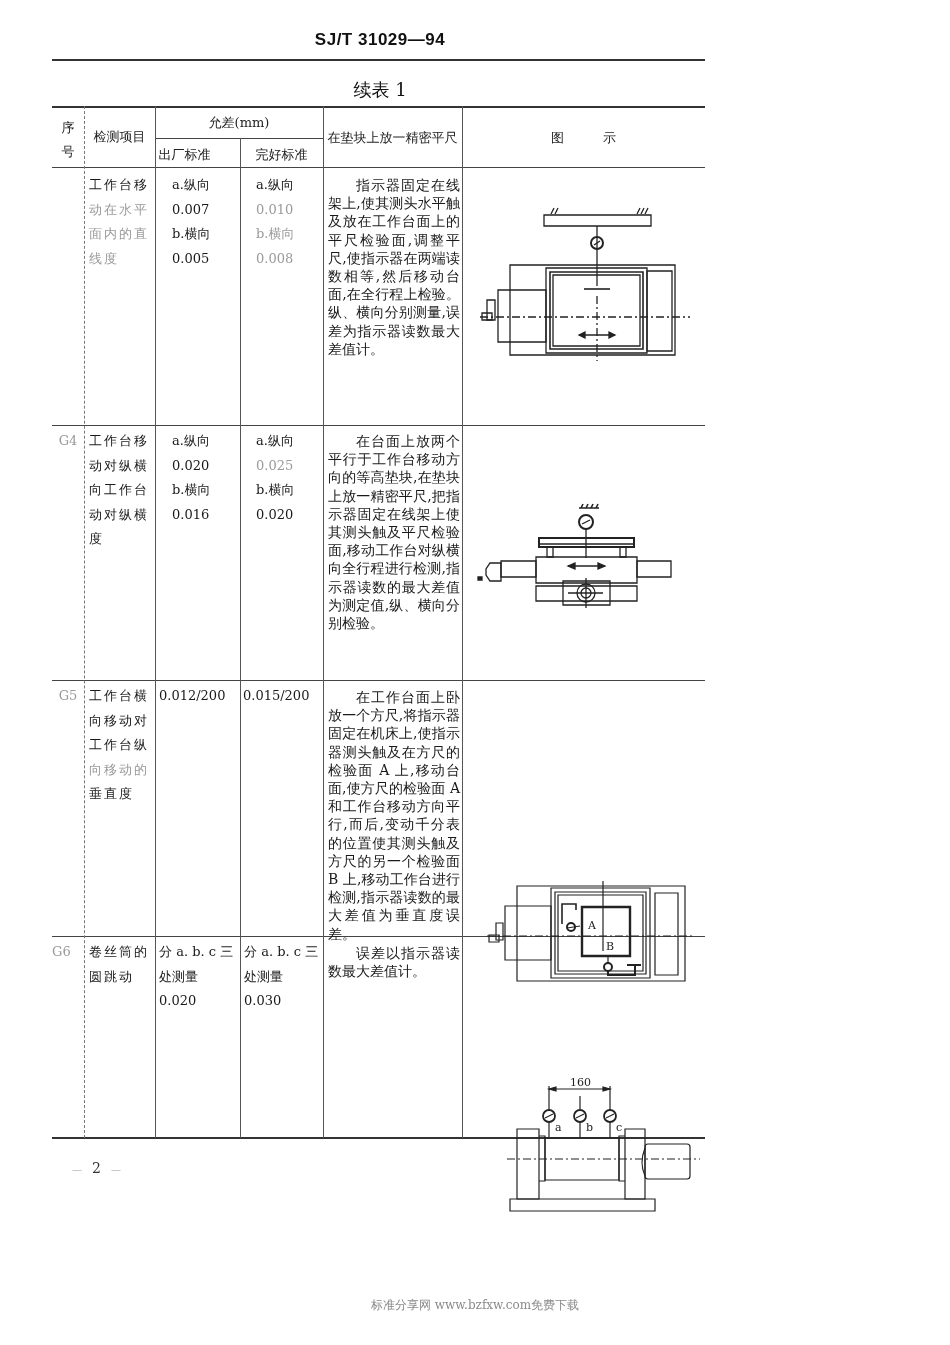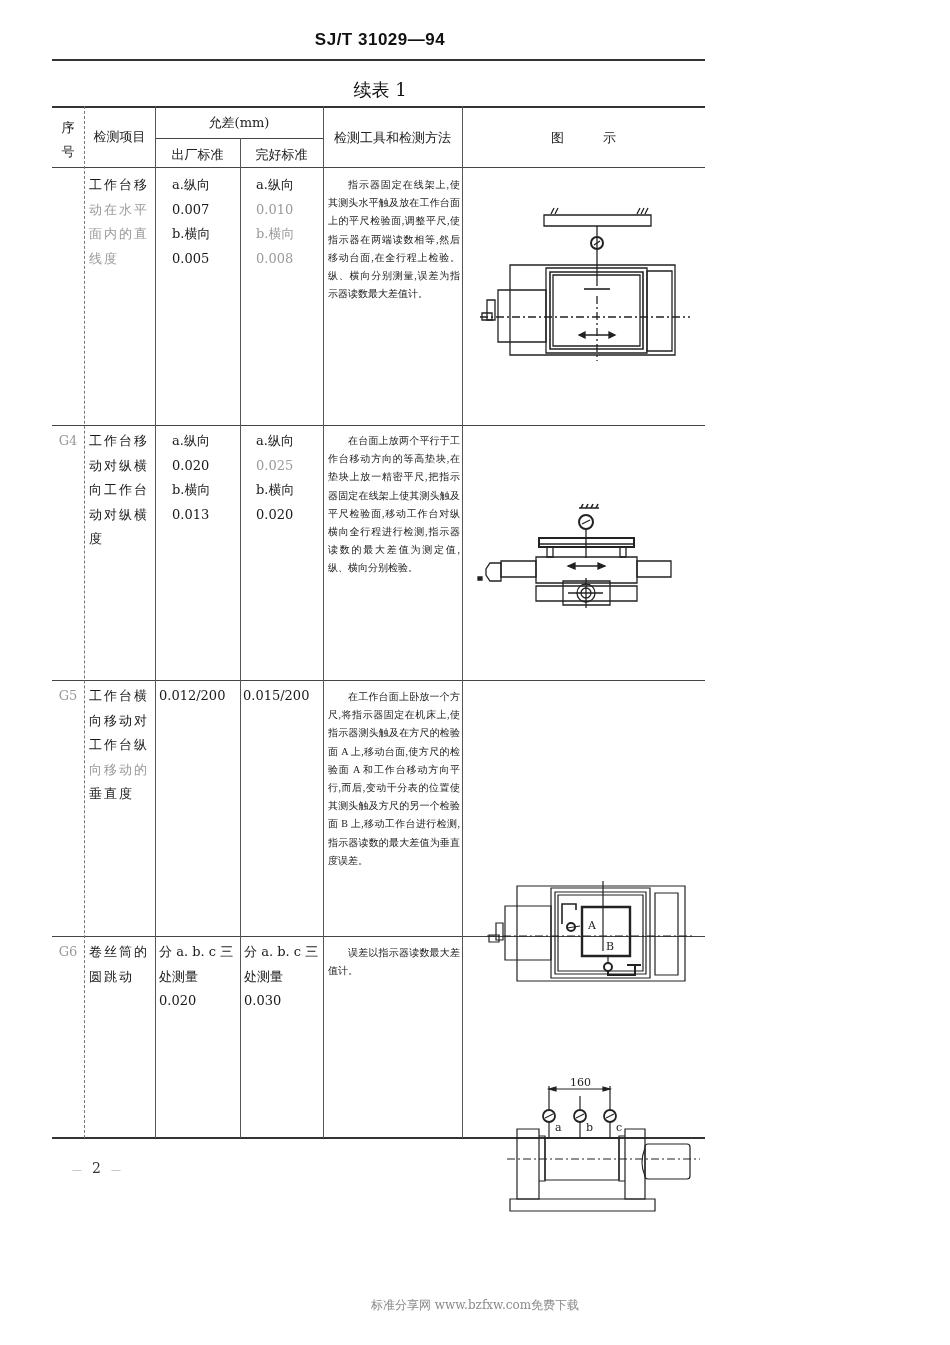--- a/index.html
+++ b/index.html
@@ -13,21 +13,21 @@
   .table-caption { position: absolute; left: 0; width: 760px; top: 78px; text-align: center;
                    font-size: 18px; color: #111; }
   .tbl { position: absolute; left: 52px; top: 106px; width: 653px; height: 1032px; }
   .hline { position: absolute; height: 0; border-top: 1px solid #444; }
   .hline.thick { border-top: 2px solid #333; }
   .vline { position: absolute; width: 0; border-left: 1px solid #555; }
   .vline.dashed { border-left: 1px dashed #777; }
   .cell { position: absolute; font-size: 13px; line-height: 24.5px; }
   .hdr { position: absolute; font-size: 13px; text-align: center; color: #222; }
   .faded { color: #9a9a9a; }
-  .method { font-size: 10px; line-height: 18.2px; text-align: justify; font-family: Liberation Serif, serif; }
+  .method { font-size: 14px; line-height: 18.2px; text-align: justify; }
   .method p { margin: 0; text-indent: 2em; }
   .page-num { position: absolute; left: 62px; top: 1160px; font-size: 14px; color: #333; }
   .page-num .dash { color: #aaa; font-size: 10px; margin: 0 10px; }
   .footer { position: absolute; left: 0; width: 950px; top: 1297px; text-align: center;
             font-size: 12px; color: #8a8a8a; }
   svg { position: absolute; overflow: visible; }
   svg * { vector-effect: non-scaling-stroke; }
 </style>
 </head>
 <body>
@@ -51,23 +51,23 @@
   <div class="vline" style="left:188px;top:32px;height:1000px"></div>
   <div class="vline" style="left:271px;top:0;height:1032px"></div>
   <div class="vline" style="left:410px;top:0;height:1032px"></div>
 
   <div class="hdr" style="left:0;width:32px;top:10px;line-height:24px">
     <div>序</div>
     <div>号</div>
   </div>
   <div class="hdr" style="left:32px;width:71px;top:22px">检测项目</div>
   <div class="hdr" style="left:103px;width:168px;top:8px">允差(mm)</div>
-  <div class="hdr" style="left:103px;width:85px;top:40px">出厂标准</div>
+  <div class="hdr" style="left:90px;width:85px;top:40px">出厂标准</div>
   <div class="hdr" style="left:188px;width:83px;top:40px">完好标准</div>
-  <div class="hdr" style="left:271px;width:139px;top:23px">检测工具和检测方法</div>
+  <div class="hdr" style="left:271px;width:139px;top:23px">在垫块上放一精密平尺</div>
   <div class="hdr" style="left:410px;width:243px;top:23px;white-space:pre">图　　　示</div>
 
   <div>
     <div class="cell faded" style="left:0;width:32px;top:67px;text-align:center"></div>
     <div class="cell" style="left:37px;width:66px;top:67px;letter-spacing:2px">
       <div>工作台移</div>
       <div class="faded">动在水平</div>
       <div class="faded">面内的直</div>
       <div class="faded">线度</div>
     </div>
@@ -114,21 +114,21 @@
       <div>工作台移</div>
       <div>动对纵横</div>
       <div>向工作台</div>
       <div>动对纵横</div>
       <div>度</div>
     </div>
     <div class="cell" style="left:120px;width:66px;top:323px">
       <div>a.纵向</div>
       <div>0.020</div>
       <div>b.横向</div>
-      <div>0.013</div>
+      <div>0.016</div>
     </div>
     <div class="cell" style="left:204px;width:66px;top:323px">
       <div>a.纵向</div>
       <div class="faded">0.025</div>
       <div>b.横向</div>
       <div>0.020</div>
     </div>
     <div class="cell method" style="left:276px;width:132px;top:326px">
       <p>在台面上放两个平行于工作台移动方向的等高垫块,在垫块上放一精密平尺,把指示器固定在线架上使其测头触及平尺检验面,移动工作台对纵横向全行程进行检测,指示器读数的最大差值为测定值,纵、横向分别检验。</p>
     </div>
@@ -192,21 +192,21 @@
       <line x1="102" y1="62" x2="115" y2="60"></line>
       <circle cx="143" cy="101" r="4" stroke-width="2"></circle>
       <line x1="143" y1="90" x2="143" y2="97"></line>
       <path d="M143 105 v4 h27 v-10 M162 99 h14" stroke-width="2"></path>
       <text x="123" y="63" fill="#222" stroke="none">A</text>
       <text x="141" y="84" fill="#222" stroke="none">B</text>
     </svg>
   </div>
 
   <div>
-    <div class="cell faded" style="left:0;width:32px;top:834px;text-align:center">G6</div>
+    <div class="cell faded" style="left:0;width:32px;top:834px;">G6</div>
     <div class="cell" style="left:37px;width:66px;top:834px;letter-spacing:2px">
       <div>卷丝筒的</div>
       <div>圆跳动</div>
     </div>
     <div class="cell" style="left:107px;width:82px;top:834px">
       <div>分 a. b. c 三</div>
       <div>处测量</div>
       <div>0.020</div>
     </div>
     <div class="cell" style="left:192px;width:80px;top:834px">

